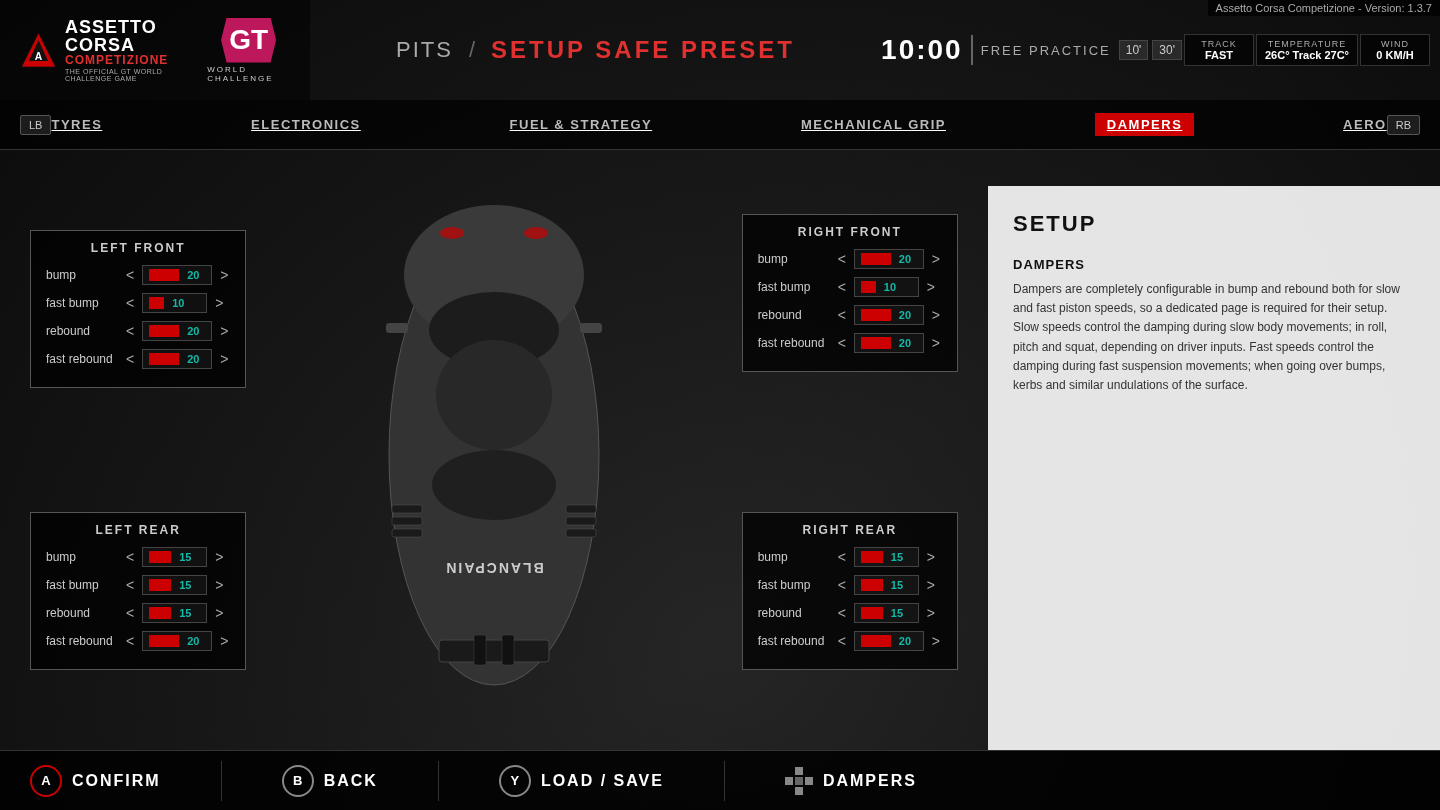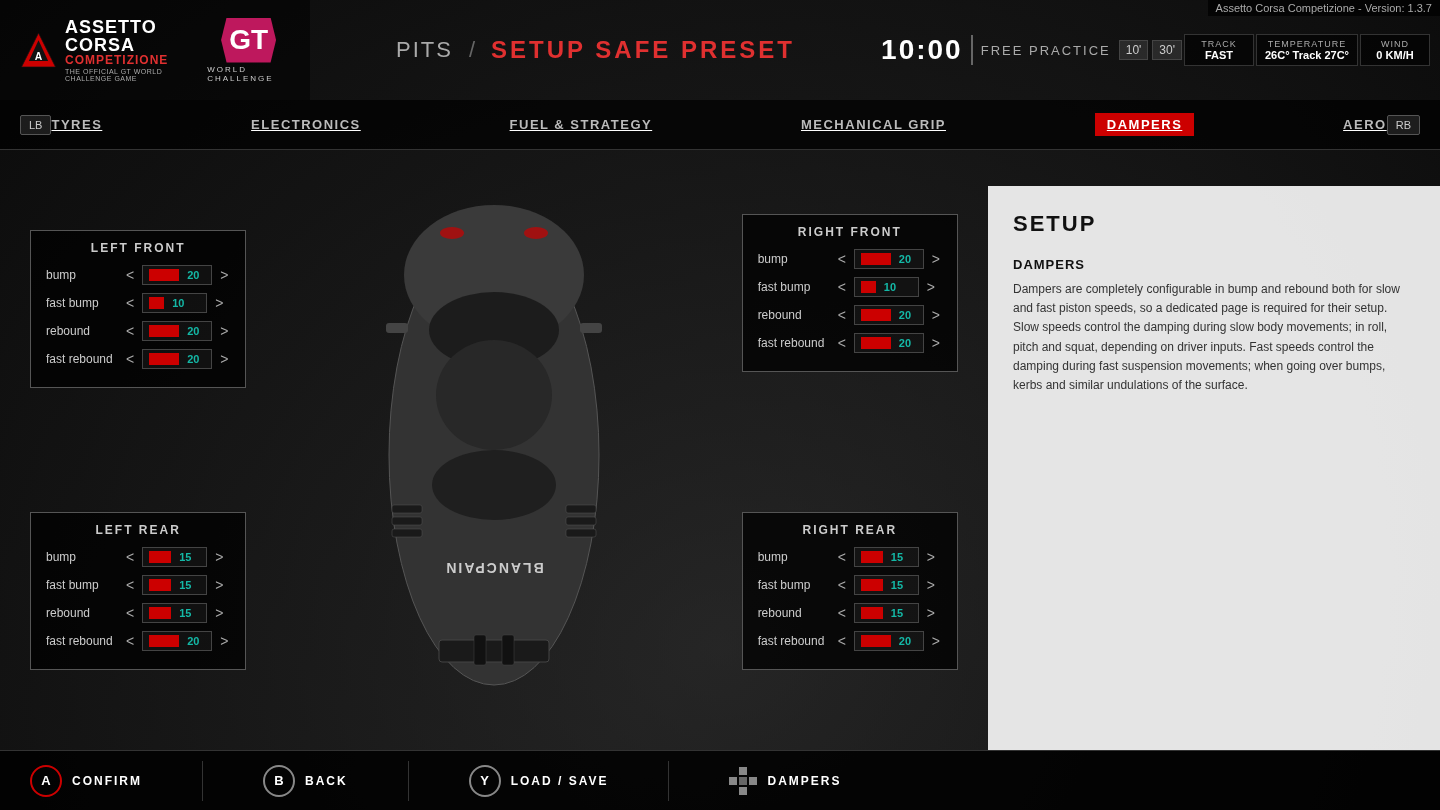--- a/index.html
+++ b/index.html
@@ -447,21 +447,21 @@
       border: 2px solid #888;
       display: flex;
       align-items: center;
       justify-content: center;
       font-size: 13px;
       font-weight: 700;
       color: #fff;
     }
 
     .action-label {
-      font-size: 12px;
+      font-size: 16px;
       font-weight: 700;
       color: #fff;
       letter-spacing: 2px;
     }
 
     .divider-v {
       width: 1px;
       height: 40px;
       background: #333;
     }

